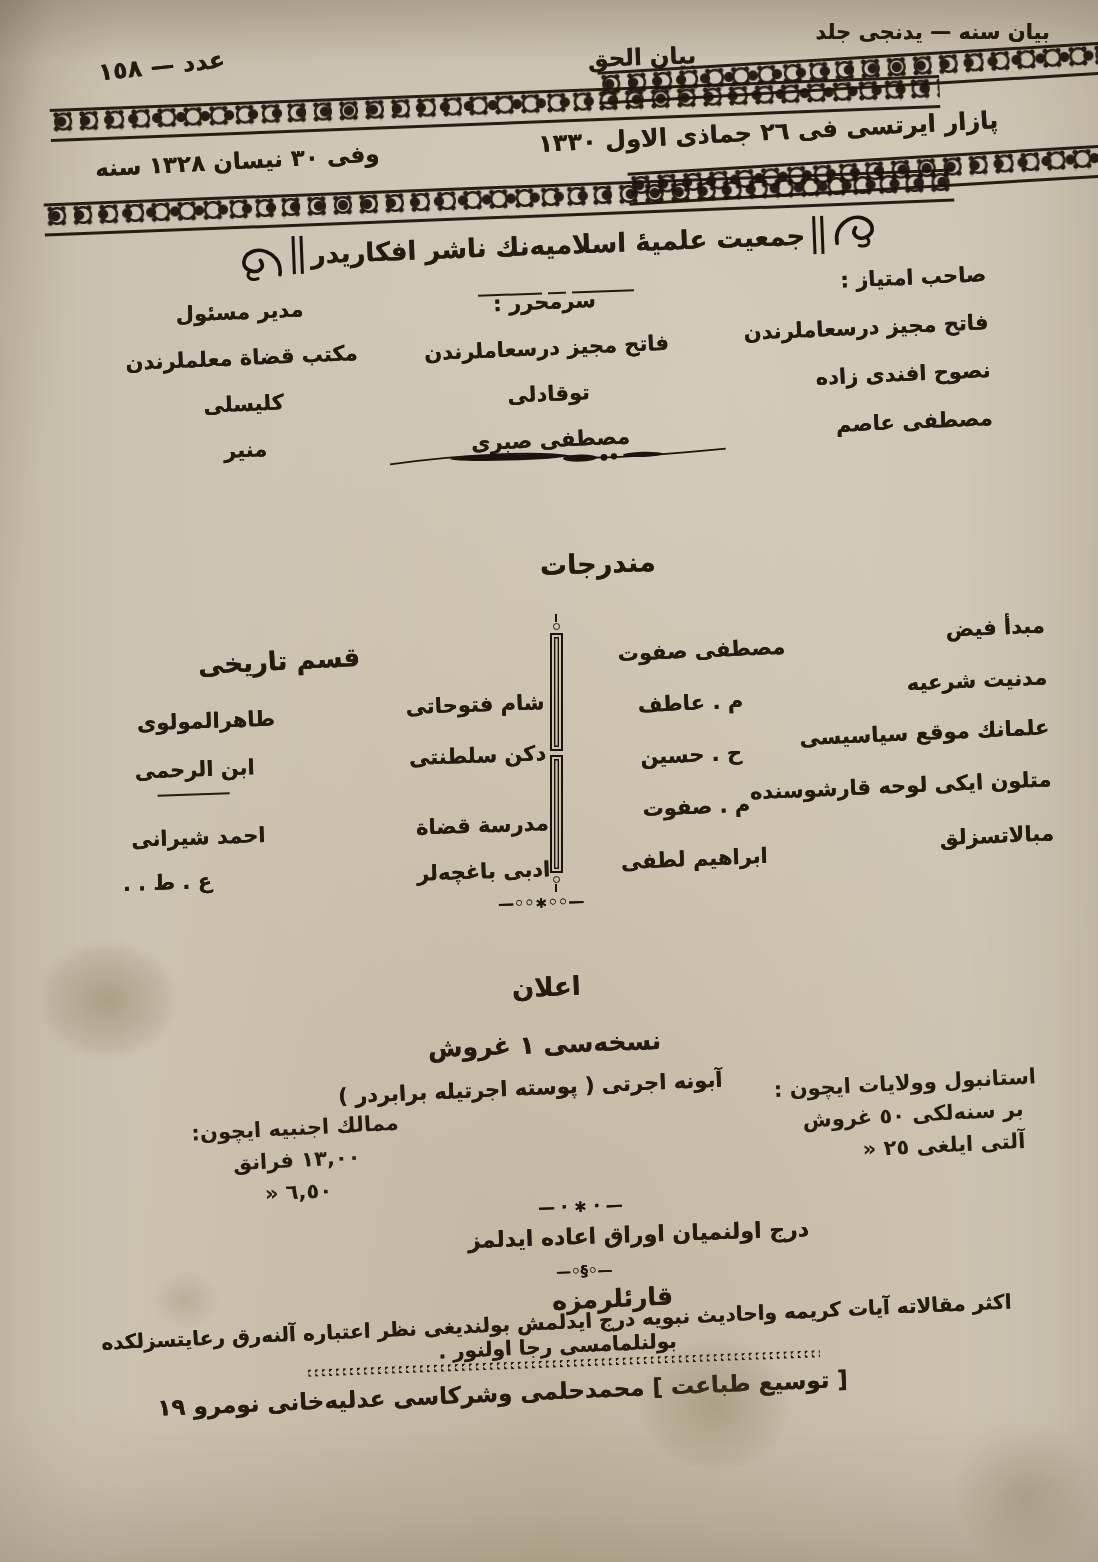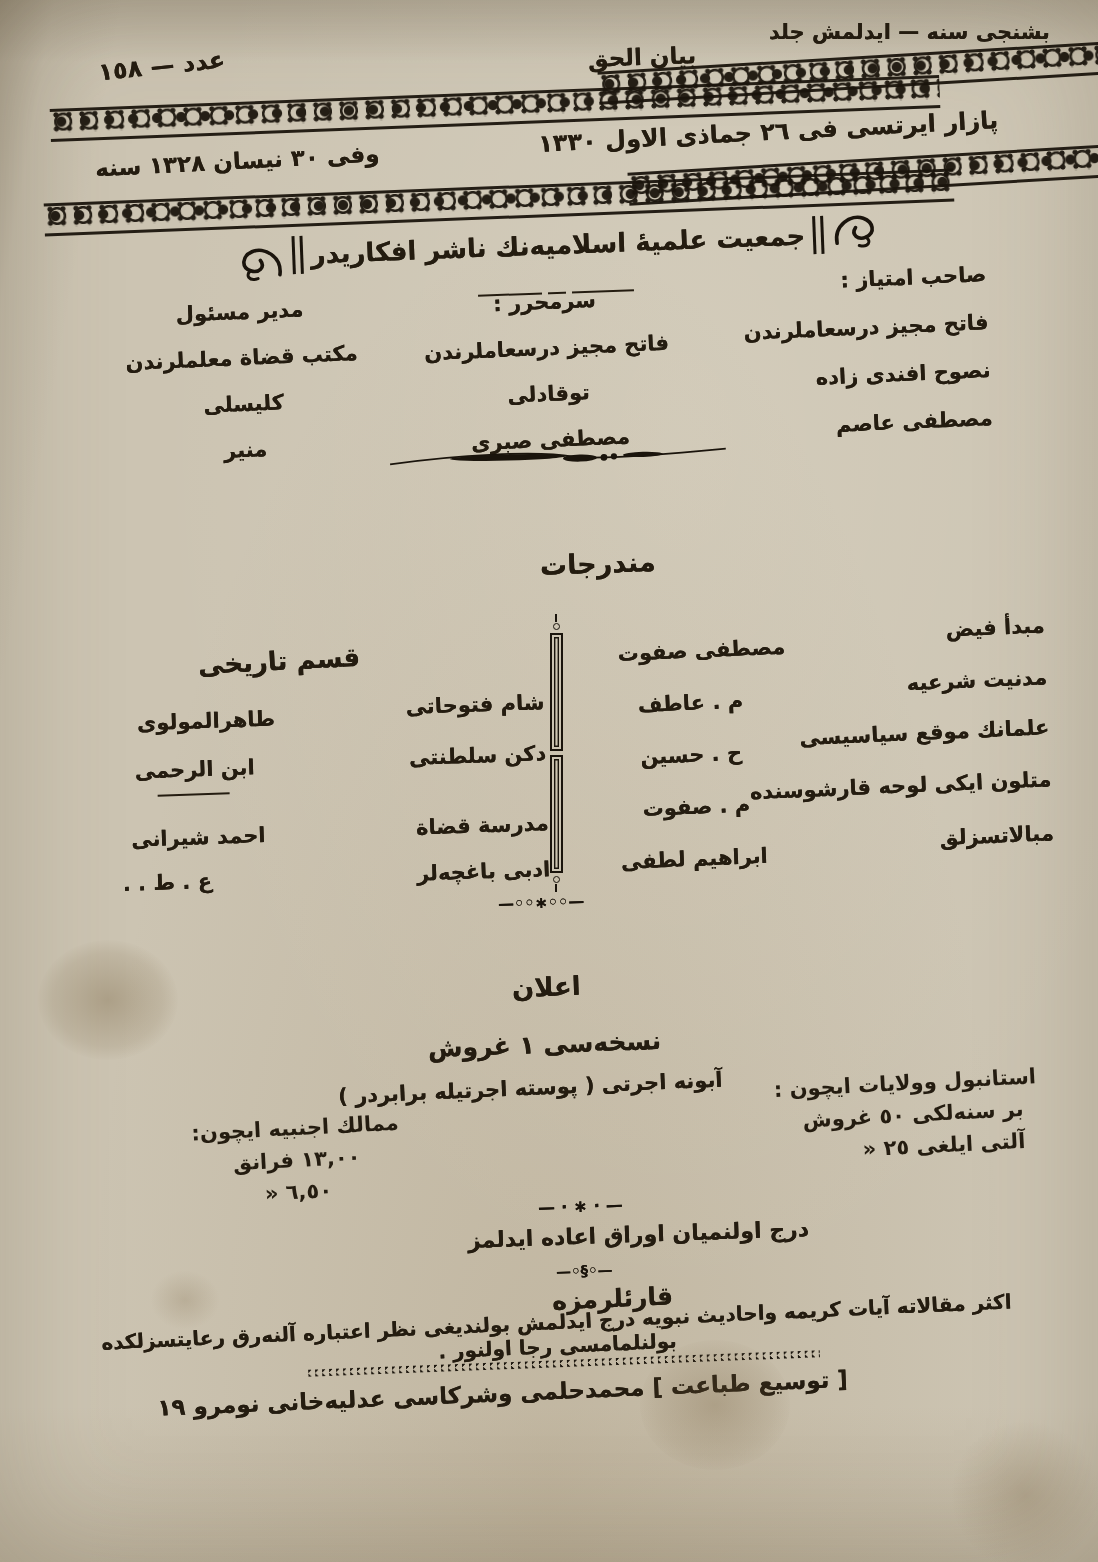--- a/index.html
+++ b/index.html
@@ -149,21 +149,21 @@
   .stain-3{left:950px;top:1420px;width:150px;height:150px;
     background:radial-gradient(ellipse at 50% 50%, rgba(118,96,62,.26), transparent 70%);}
   .stain-4{left:150px;top:1270px;width:70px;height:60px;
     background:radial-gradient(ellipse at 50% 50%, rgba(118,96,62,.20), transparent 70%);}
 </style>
 </head>
 <body>
 
 <div class="page">
 
-  <div class="txt hdr-volume">بشنجى سنه — ايدلمش جلد</div>
+  <div class="txt hdr-volume">بيان سنه — يدنجى جلد</div>
   <div class="txt hdr-title">بيان الحق</div>
   <div class="txt hdr-issue">عدد — ١٥٨</div>
 
   <div class="band" style="left:598px;width:530px;top:56px;transform:rotate(-3.4deg);"></div>
   <div class="band" style="left:50px;width:890px;top:92px;transform:rotate(-2.2deg);"></div>
 
   <div class="txt date-hijri r3">پازار ايرتسى  فى ٢٦ جماذى الاول ١٣٣٠</div>
   <div class="txt date-rumi">وفى ٣٠ نيسان ١٣٢٨ سنه</div>
 
   <div class="band" style="left:628px;width:500px;top:158px;transform:rotate(-3.4deg);"></div>

